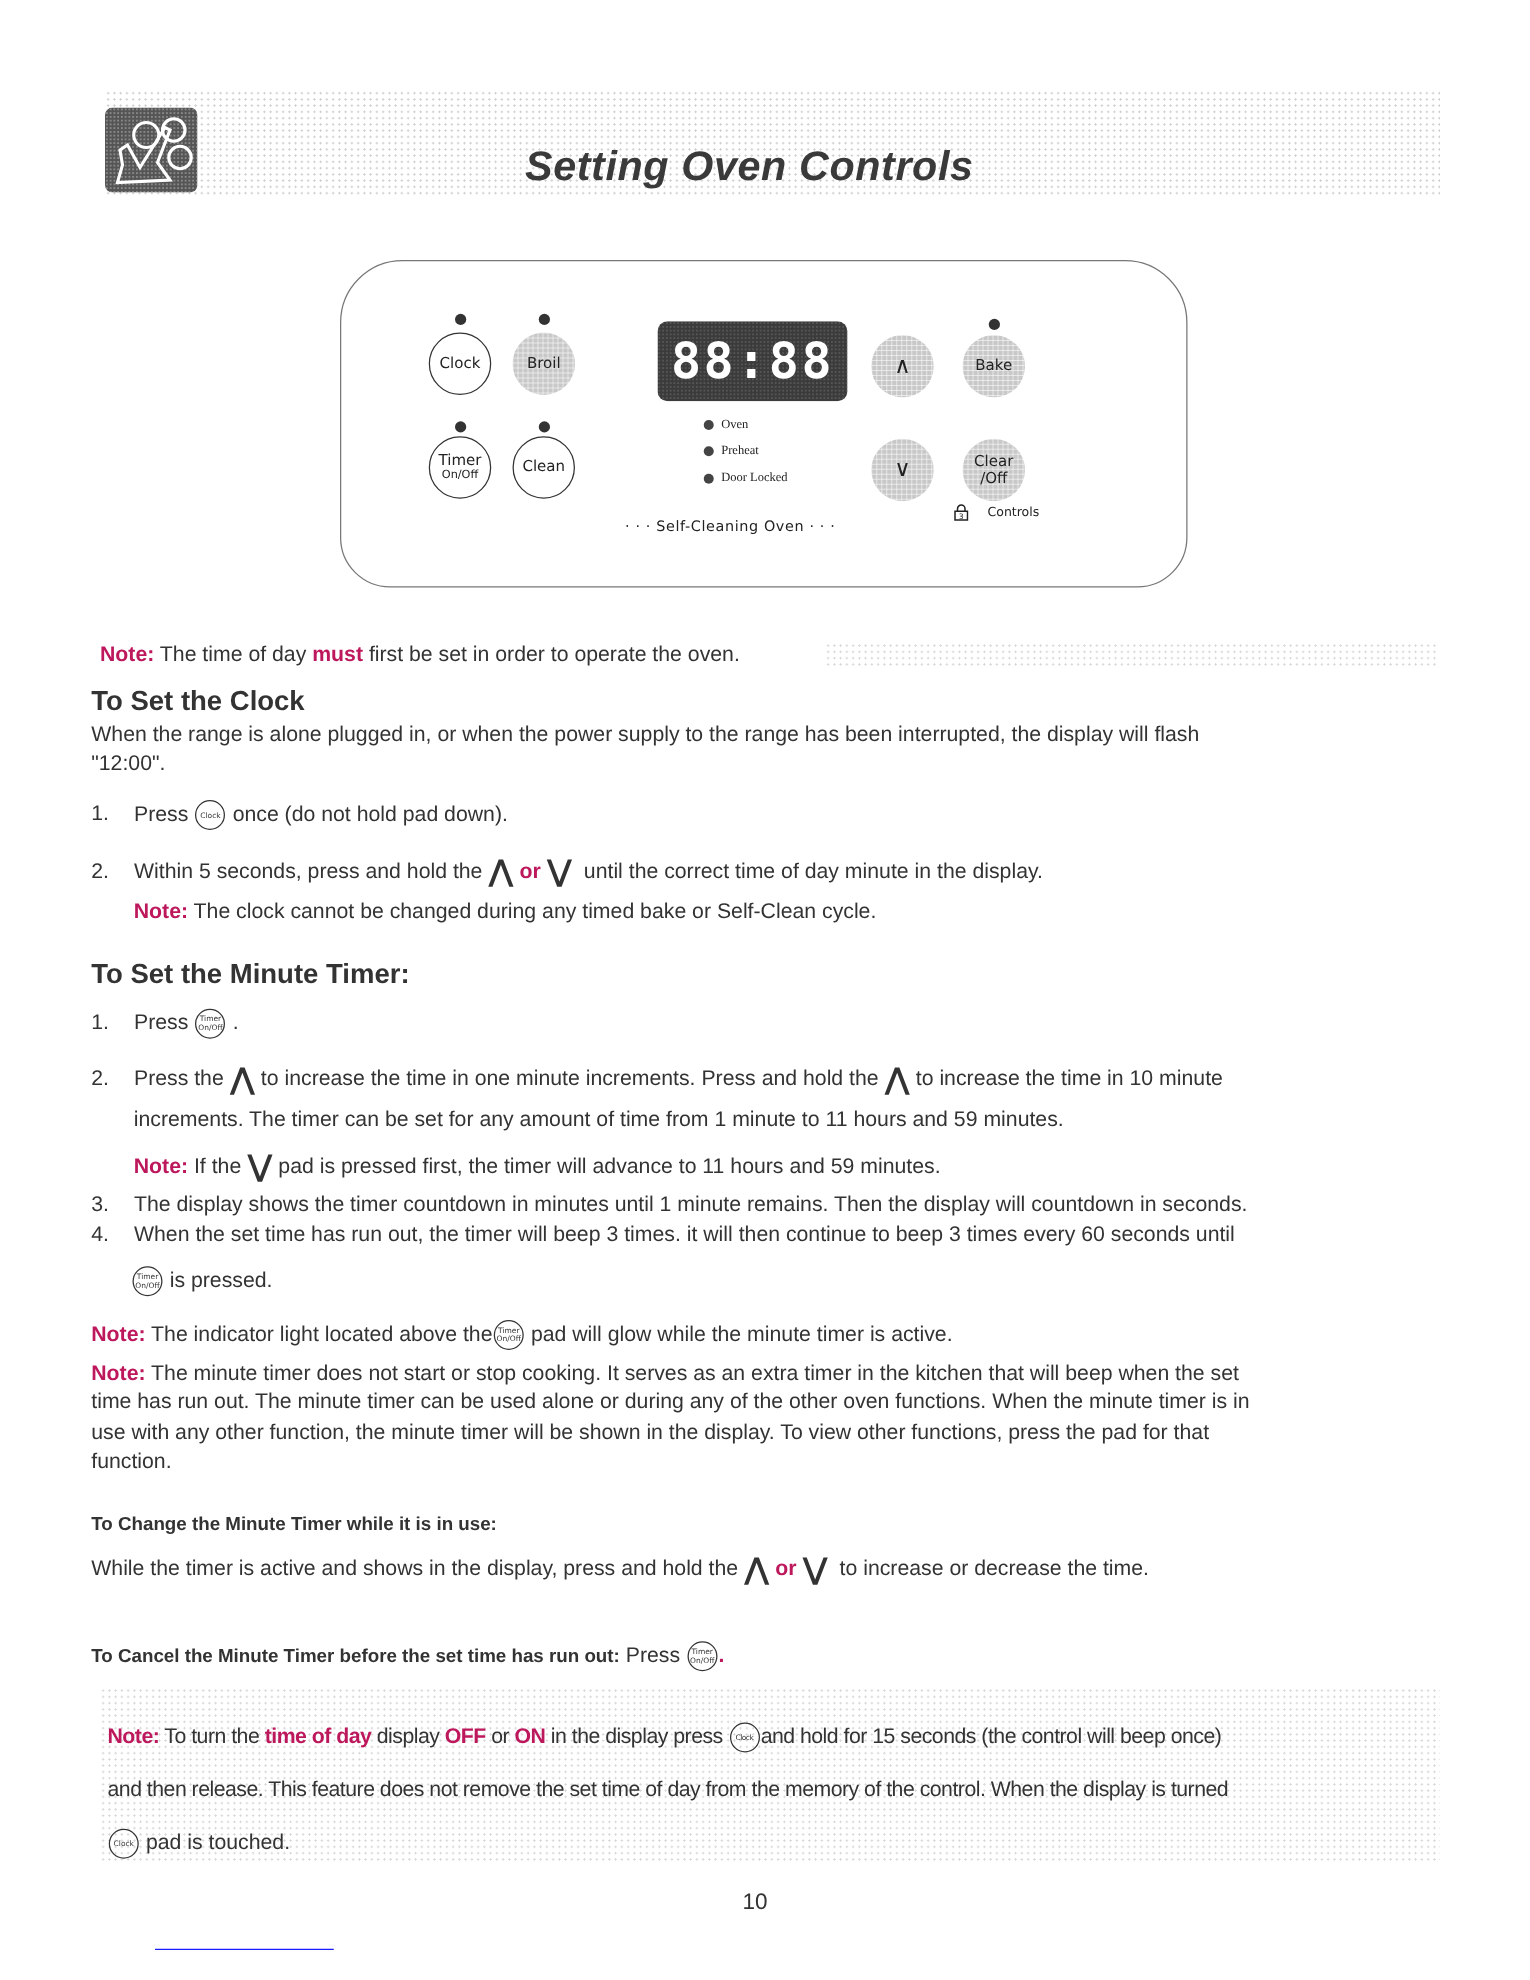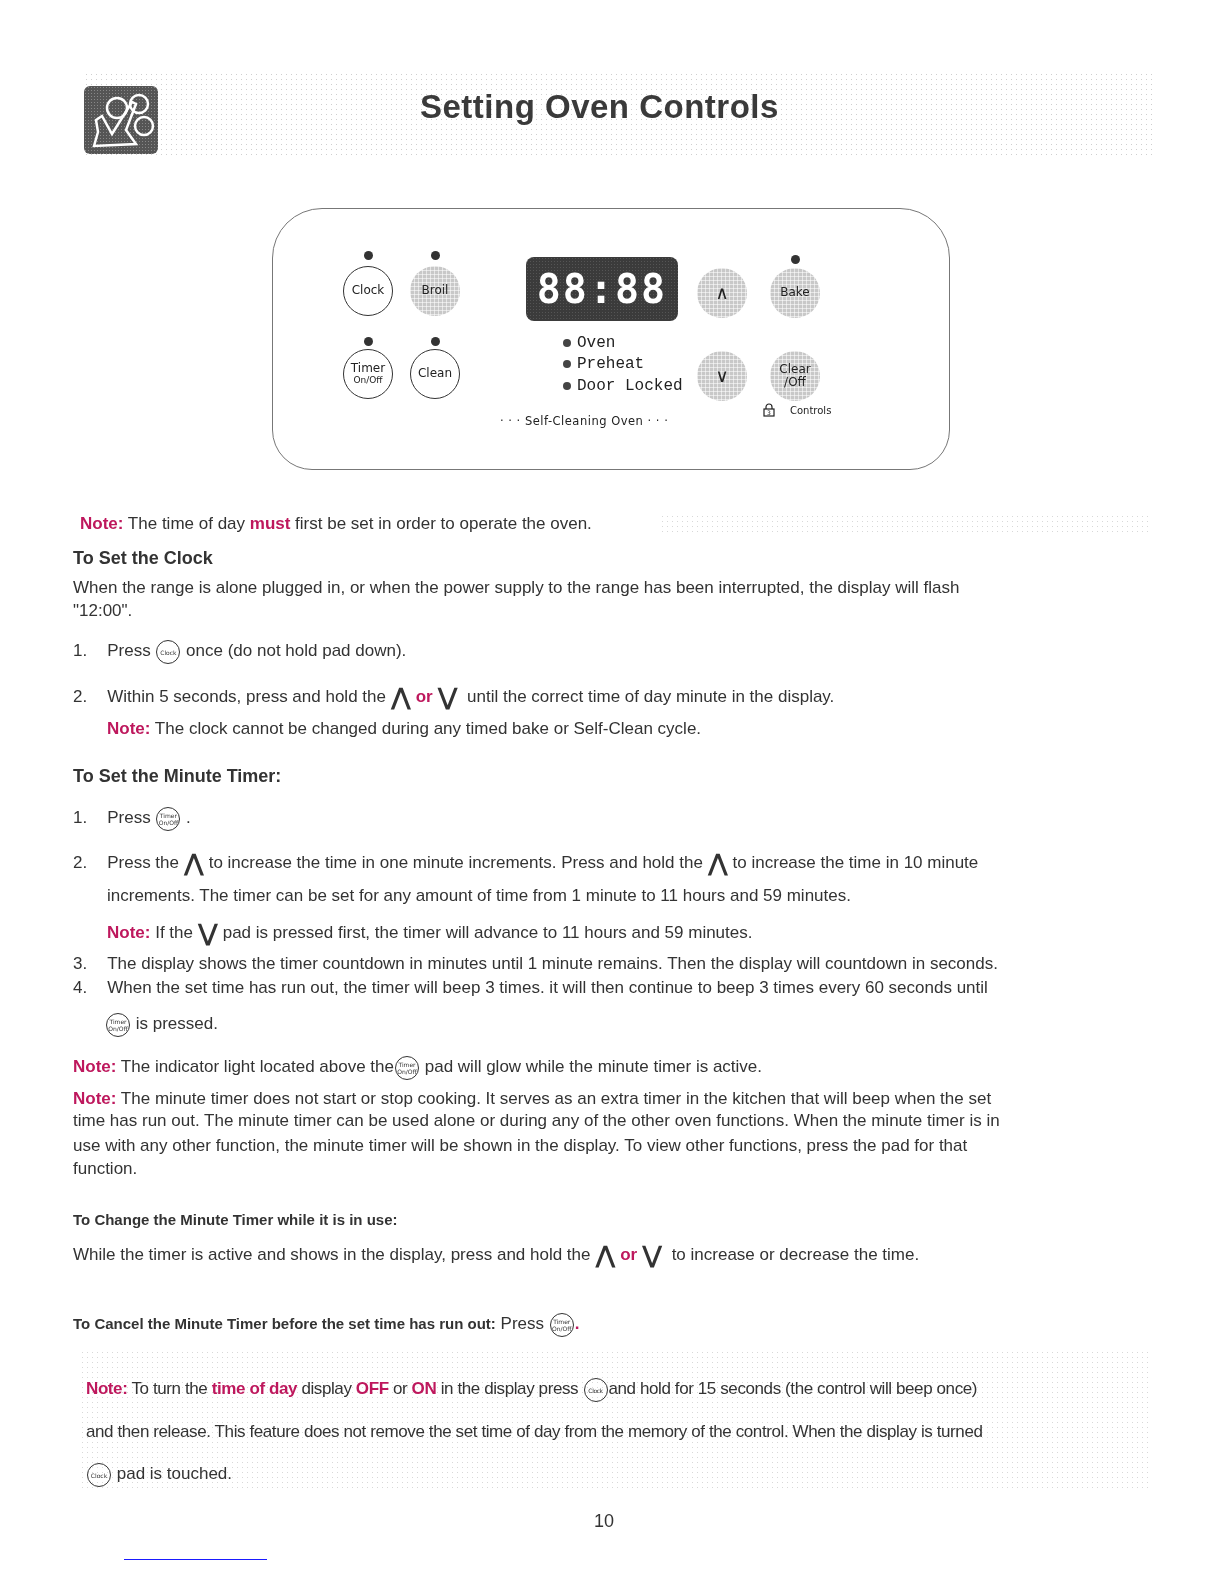--- a/index.html
+++ b/index.html
@@ -8,21 +8,21 @@
   .abs { position: absolute; }
 
   
   .banner { left: 84px; top: 72px; width: 1068px; height: 86px;
             background-image: radial-gradient(#cfcfcf 0.8px, transparent 0.9px);
             background-size: 5px 5px; opacity: 1; }
   .banner-icon { left: 84px; top: 86px; width: 74px; height: 68px; background: #555;
                  border-radius: 6px; background-image: radial-gradient(#888 0.8px, transparent 1px);
                  background-size: 3px 3px; }
   .banner-icon svg { width: 74px; height: 68px; }
-  .banner-title { left: 420px; top: 88px; font-size: 33px; font-weight: bold; 
+  .banner-title { left: 420px; top: 114px; font-size: 33px; font-weight: bold; font-style: italic;
                   color: #3a3a3a; letter-spacing: 0.5px; }
 
   
   .panel { left: 272px; top: 208px; width: 676px; height: 260px; border: 1.5px solid #777;
            border-radius: 50px 50px 40px 40px; }
   .led { width: 9px; height: 9px; border-radius: 50%; background: #333; }
   .pad { border-radius: 50%; border: 1.5px solid #333; background: #fff;
          display: flex; flex-direction: column; align-items: center; justify-content: center;
          font-family: "DejaVu Sans", sans-serif; font-size: 12px; color: #222; line-height: 1.1;
          box-sizing: border-box; cursor: pointer; }
@@ -30,32 +30,32 @@
          background-color: #c8c8c8;
          background-image: linear-gradient(90deg, rgba(255,255,255,0.55) 1px, transparent 1px),
                            linear-gradient(rgba(255,255,255,0.55) 1px, transparent 1px);
          background-size: 4px 4px; }
   .pad .sub { font-size: 9px; }
   .display { left: 526px; top: 257px; width: 152px; height: 64px; background: #3b3b3b;
              border-radius: 8px; color: #fff; font-family: "DejaVu Sans Mono", monospace;
              font-size: 40px; font-weight: bold; display: flex; align-items: center; justify-content: center;
              letter-spacing: 2px;
              background-image: radial-gradient(#555 0.8px, transparent 1px); background-size: 3px 3px; }
-  .indicator { font-family: Liberation Mono, monospace; font-size: 16px; color: #222;
+  .indicator { font-family: Liberation Serif, serif; font-size: 10px; color: #222;
                display: flex; align-items: center; gap: 6px; }
   .indicator .dot { width: 8px; height: 8px; border-radius: 50%; background: #444; }
   .selfclean { left: 500px; top: 414px; font-family: "DejaVu Sans", sans-serif; font-size: 11.5px; color: #222;
                letter-spacing: 0.5px; }
   .lockctl { left: 763px; top: 403px; font-family: "DejaVu Sans", sans-serif; font-size: 10px; color: #222;
              display: flex; align-items: center; gap: 15px; }
 
   
   .txt { font-size: 17px; color: #333; line-height: 22px; }
   .txt b { color: #be185d; }
-  .h2 { font-size: 18px; font-weight: bold; color: #333; }
+  .h2 { font-size: 22px; font-weight: bold; color: #333; }
   .h3 { font-size: 15px; font-weight: bold; color: #333; }
   .num { width: 20px; display: inline-block; }
   .ipad { display: inline-flex; flex-direction: column; align-items: center; justify-content: center;
           width: 24px; height: 24px; border: 1px solid #333; border-radius: 50%;
           font-size: 6px; line-height: 7px; vertical-align: middle; font-family: "DejaVu Sans", sans-serif;
           box-sizing: border-box; margin: 0 1px; }
   .arrow { font-weight: bold; font-size: 24px; line-height: 16px; vertical-align: -3px; font-family: "DejaVu Sans", sans-serif; }
   .dotted-bg { background-image: radial-gradient(#d8d8d8 0.8px, transparent 0.9px); background-size: 5px 5px; }
   .footer-line { left: 124px; top: 1559px; width: 143px; height: 1px; background: #1a1aff; }
 </style>

